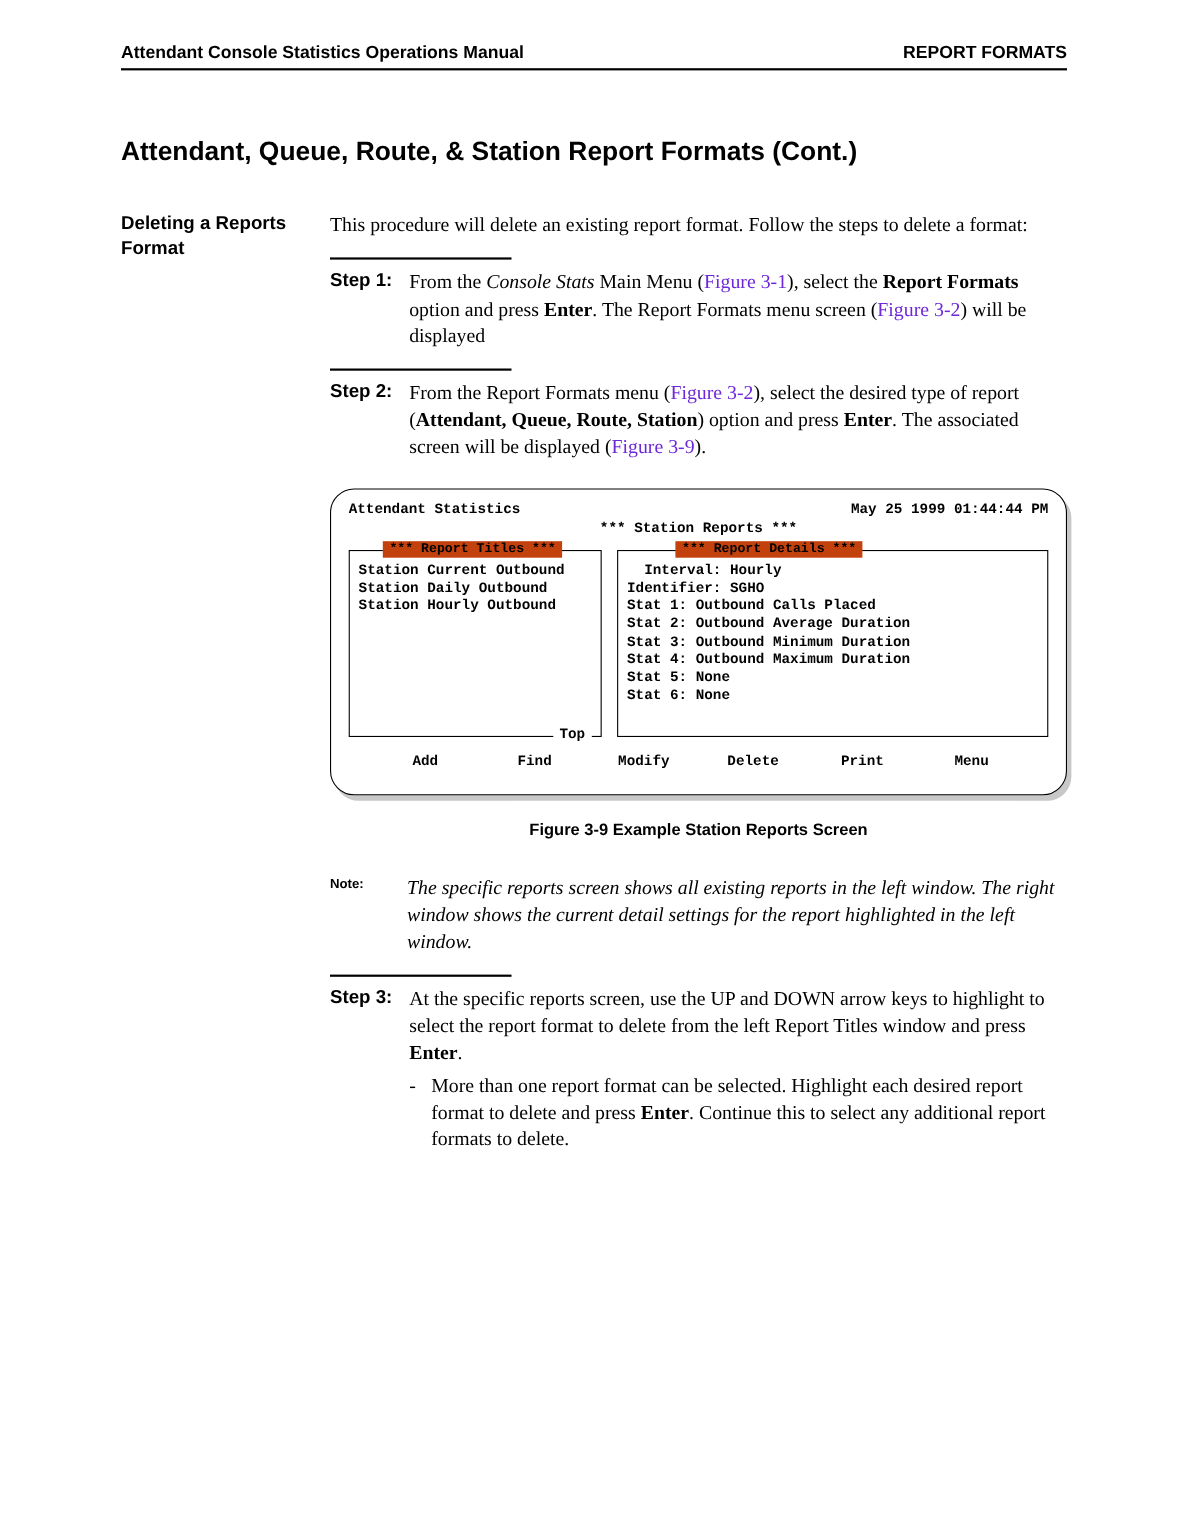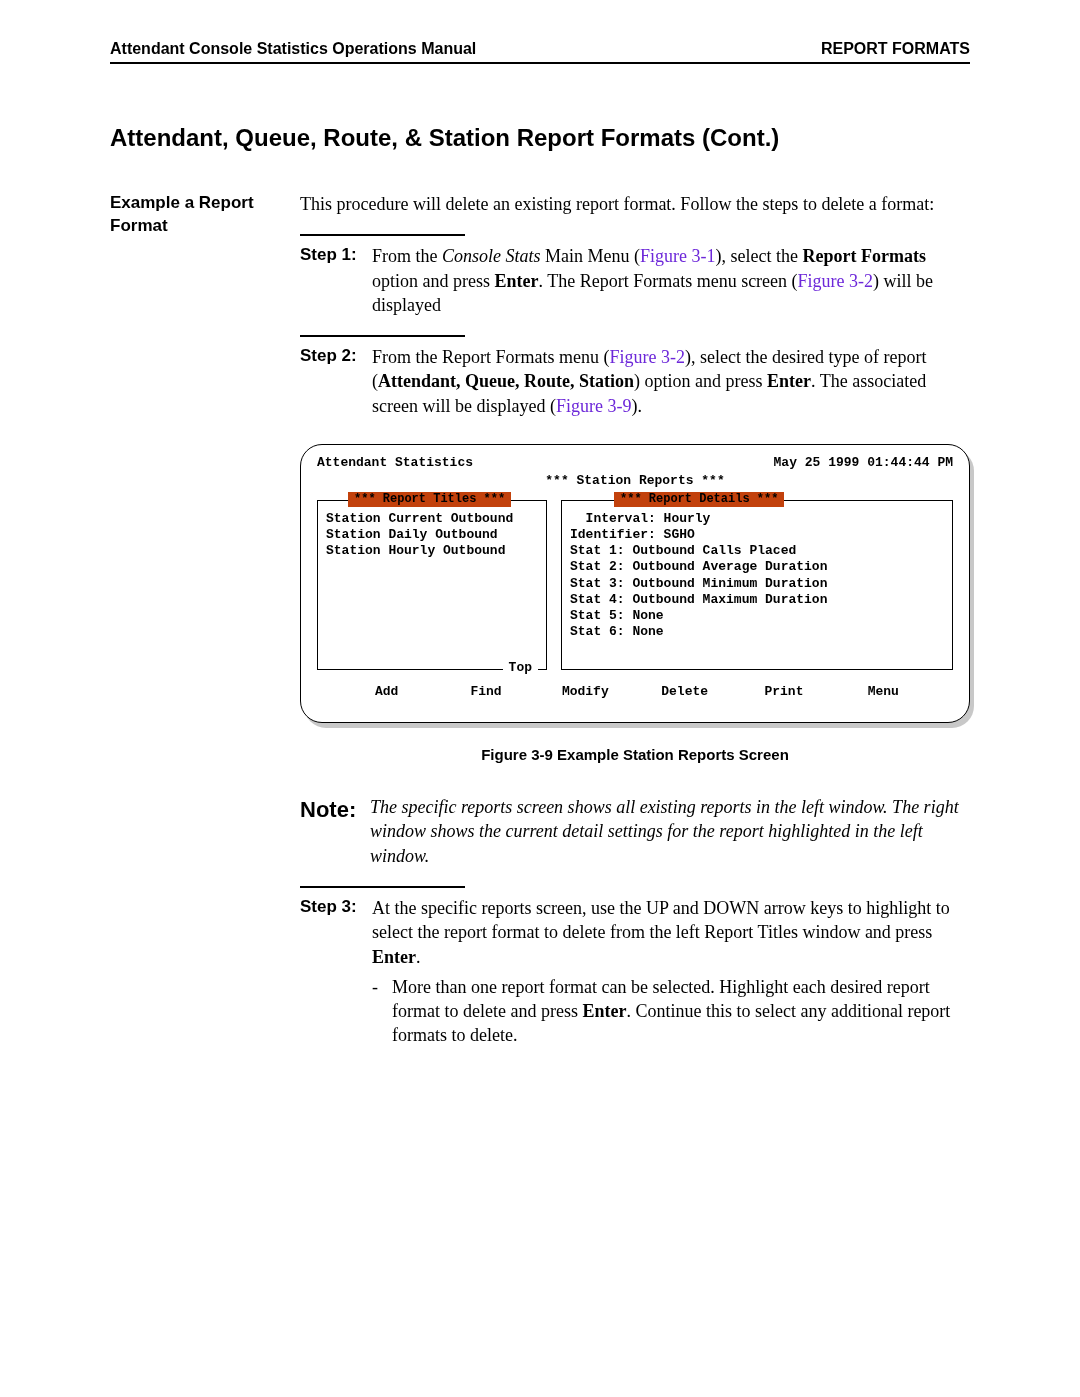--- a/index.html
+++ b/index.html
@@ -155,21 +155,21 @@
   }
 
   .note-row {
     display: flex;
     margin-bottom: 6px;
   }
   .note-label {
     flex: 0 0 70px;
     font-family: Arial, Helvetica, sans-serif;
     font-weight: bold;
-    font-size: 22px;
+    font-size: 12px;
   }
   .note-body {
     flex: 1;
     font-style: italic;
   }
 
   .bullet-row {
     display: flex;
     margin-top: 6px;
   }
@@ -195,21 +195,21 @@
 
 <div class="page">
   <div class="header-bar">
     <span>Attendant Console Statistics Operations Manual</span>
     <span>REPORT FORMATS</span>
   </div>
 
   <div class="section-title">Attendant, Queue, Route, &amp; Station Report Formats (Cont.)</div>
 
   <div class="two-col">
-    <div class="left-col">Example a Report Format</div>
+    <div class="left-col">Deleting a Reports Format</div>
     <div class="right-col">
       <p class="intro">This procedure will delete an existing report format. Follow the steps to delete a format:</p>
 
       <div class="step-rule"></div>
       <div class="step">
         <div class="step-label">Step 1:</div>
         <div class="step-body">
           <span>From the </span><span class="ital">Console Stats</span><span> Main Menu (</span><span class="link">Figure 3-1</span><span>), select the </span><span class="hl">Report Formats</span><span> option and press </span><span class="hl">Enter</span><span>. The Report Formats menu screen (</span><span class="link">Figure 3-2</span><span>) will be displayed</span>
         </div>
       </div>

